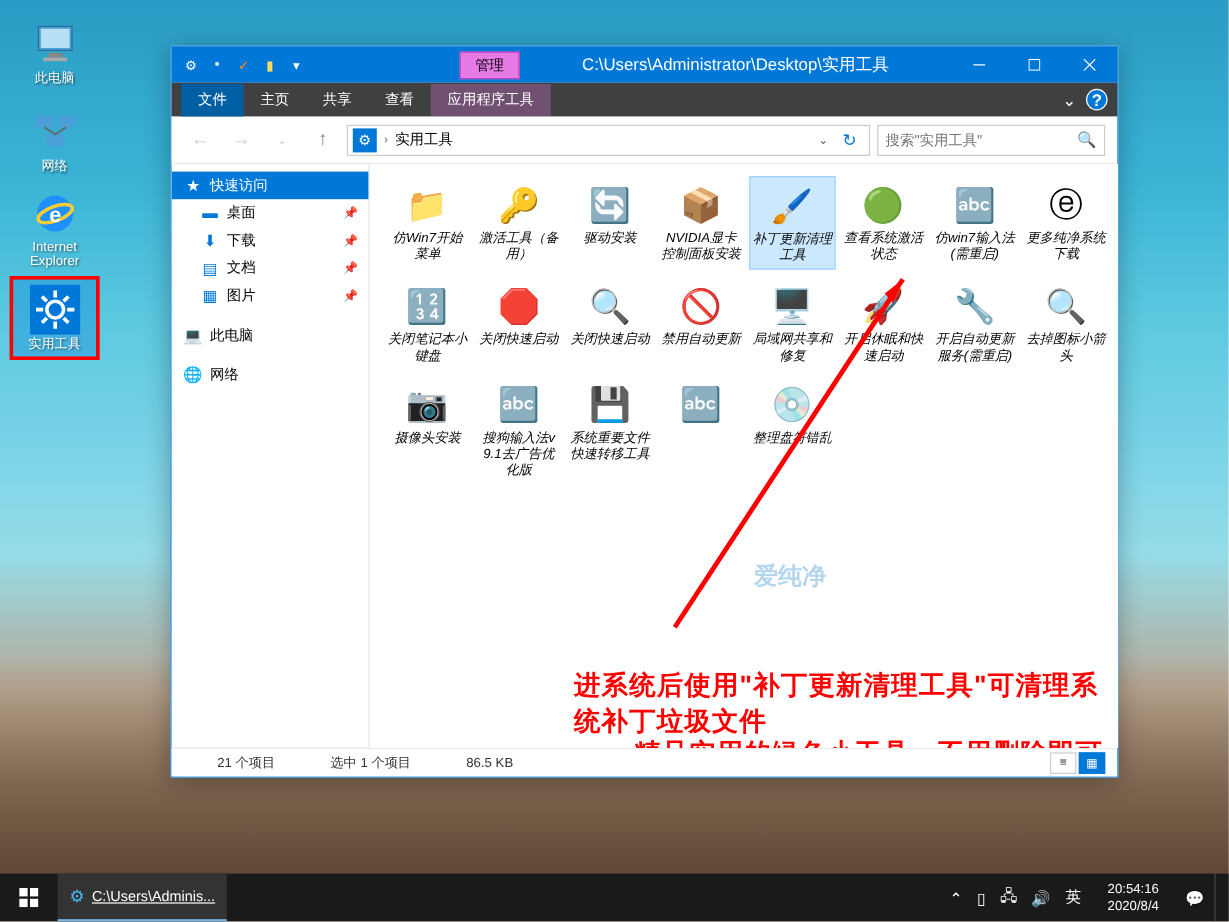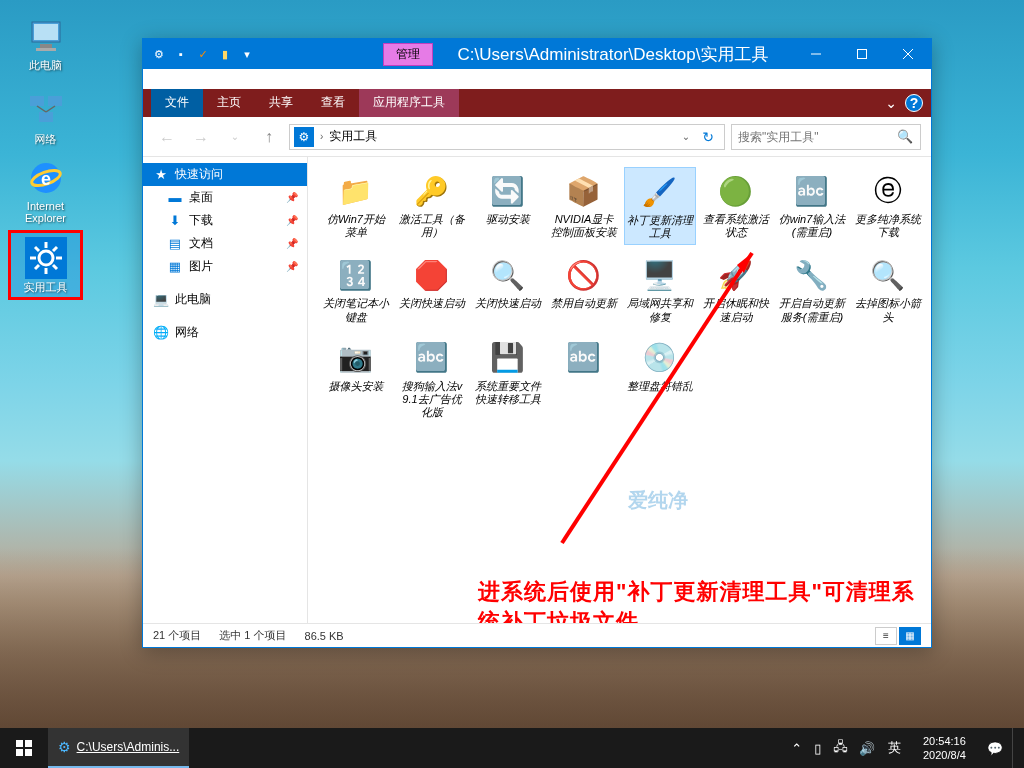--- a/index.html
+++ b/index.html
@@ -29,25 +29,25 @@
 .explorer {
   position: absolute; left: 142px; top: 38px; width: 790px; height: 610px;
   background: #fff; border: 1px solid #0078d7;
   box-shadow: 0 4px 20px rgba(0,0,0,0.3);
   display: flex; flex-direction: column;
 }
 .titlebar { height: 30px; background: #0078d7; display: flex; align-items: center; color: #fff; font-size: 12px; }
 .tb-qat { display: flex; gap: 2px; padding: 0 6px; }
 .tb-qat .qbtn { width: 20px; height: 20px; display: flex; align-items: center; justify-content: center; font-size: 11px; }
 .tb-context { margin-left: 120px; background: #e67be6; color: #000; padding: 2px 12px; font-size: 12px; border: 1px solid #c040c0; }
-.tb-path { flex: 1; text-align: center; font-size: 17px; }
+.tb-path { flex: 1; text-align: center; font-size: 14px; }
 .tb-controls { display: flex; }
 .tb-controls .wc { width: 46px; height: 30px; display: flex; align-items: center; justify-content: center; cursor: pointer; }
 
-.ribbon { height: 28px; background: #7f1d1d; display: flex; padding: 0 8px; position: relative; margin-top: 20px; }
+.ribbon { height: 28px; background: #404040; display: flex; align-items: center; padding: 0 8px; position: relative; }
 .ribbon-tab { color: #fff; font-size: 12px; padding: 5px 14px; cursor: pointer; }
 .ribbon-tab.file { background: #005fa3; }
 .ribbon-collapse { margin-left: auto; display: flex; gap: 8px; align-items: center; }
 .ribbon-collapse span { color: #fff; font-size: 14px; cursor: pointer; }
 .help-circle { width: 18px; height: 18px; border-radius: 50%; background: #0078d7; border: 1px solid #fff; display: flex; align-items: center; justify-content: center; font-size: 11px; font-weight: bold; }
 
 .addrbar { height: 40px; background: #fff; border-bottom: 1px solid #e5e5e5; display: flex; align-items: center; padding: 6px 10px; gap: 6px; }
 .navbtn { width: 28px; height: 28px; display: flex; align-items: center; justify-content: center; color: #888; cursor: pointer; font-size: 16px; }
 .navbtn.dim { color: #ccc; }
 .breadcrumb { flex: 1; height: 26px; border: 1px solid #ccc; display: flex; align-items: center; padding: 0 4px; background: #fff; }
@@ -74,21 +74,21 @@
 .file-item.selected { background: #cce8ff; border: 1px solid #99d1ff; }
 .file-item .fi { width: 40px; height: 40px; display: flex; align-items: center; justify-content: center; font-size: 28px; }
 .file-item .fl { font-size: 11px; text-align: center; line-height: 1.2; margin-top: 2px; word-break: break-all; font-style: italic; }
 
 .annotation-arrow { position: absolute; left: 244px; top: 86px; width: 210px; height: 310px; pointer-events: none; }
 .annotation-text1 { position: absolute; left: 170px; top: 420px; color: #ff0000; font-size: 22px; font-weight: bold; pointer-events: none; letter-spacing: 1px; }
 .annotation-text2 { position: absolute; left: 220px; top: 476px; color: #ff0000; font-size: 22px; font-weight: bold; pointer-events: none; letter-spacing: 1px; }
 .watermark { position: absolute; left: 320px; top: 330px; color: rgba(0,120,200,0.3); font-size: 20px; font-weight: bold; pointer-events: none; }
 
 .statusbar { height: 24px; background: #fff; border-top: 1px solid #e5e5e5; display: flex; align-items: center; padding: 0 10px; font-size: 11px; color: #333; }
-.sb-item { margin-right: 18px; }
+.sb-item { margin-right: 18px; margin-left: 28px; }
 .sb-views { margin-left: auto; display: flex; gap: 2px; }
 .sb-views .vb { width: 22px; height: 18px; border: 1px solid #ccc; display: flex; align-items: center; justify-content: center; font-size: 10px; cursor: pointer; }
 .sb-views .vb.active { background: #0078d7; color: #fff; border-color: #0078d7; }
 
 
 .taskbar { position: absolute; bottom: 0; left: 0; right: 0; height: 40px; background: #1a1a1a; display: flex; align-items: center; }
 .tb-start { width: 48px; height: 40px; display: flex; align-items: center; justify-content: center; cursor: pointer; color: #fff; }
 .tb-task { height: 40px; display: flex; align-items: center; padding: 0 10px; background: #333; cursor: pointer; gap: 6px; border-bottom: 2px solid #76b9ed; }
 .tb-task .ti { color: #fff; font-size: 14px; }
 .tb-task .tl { color: #fff; font-size: 12px; text-decoration: underline; }

